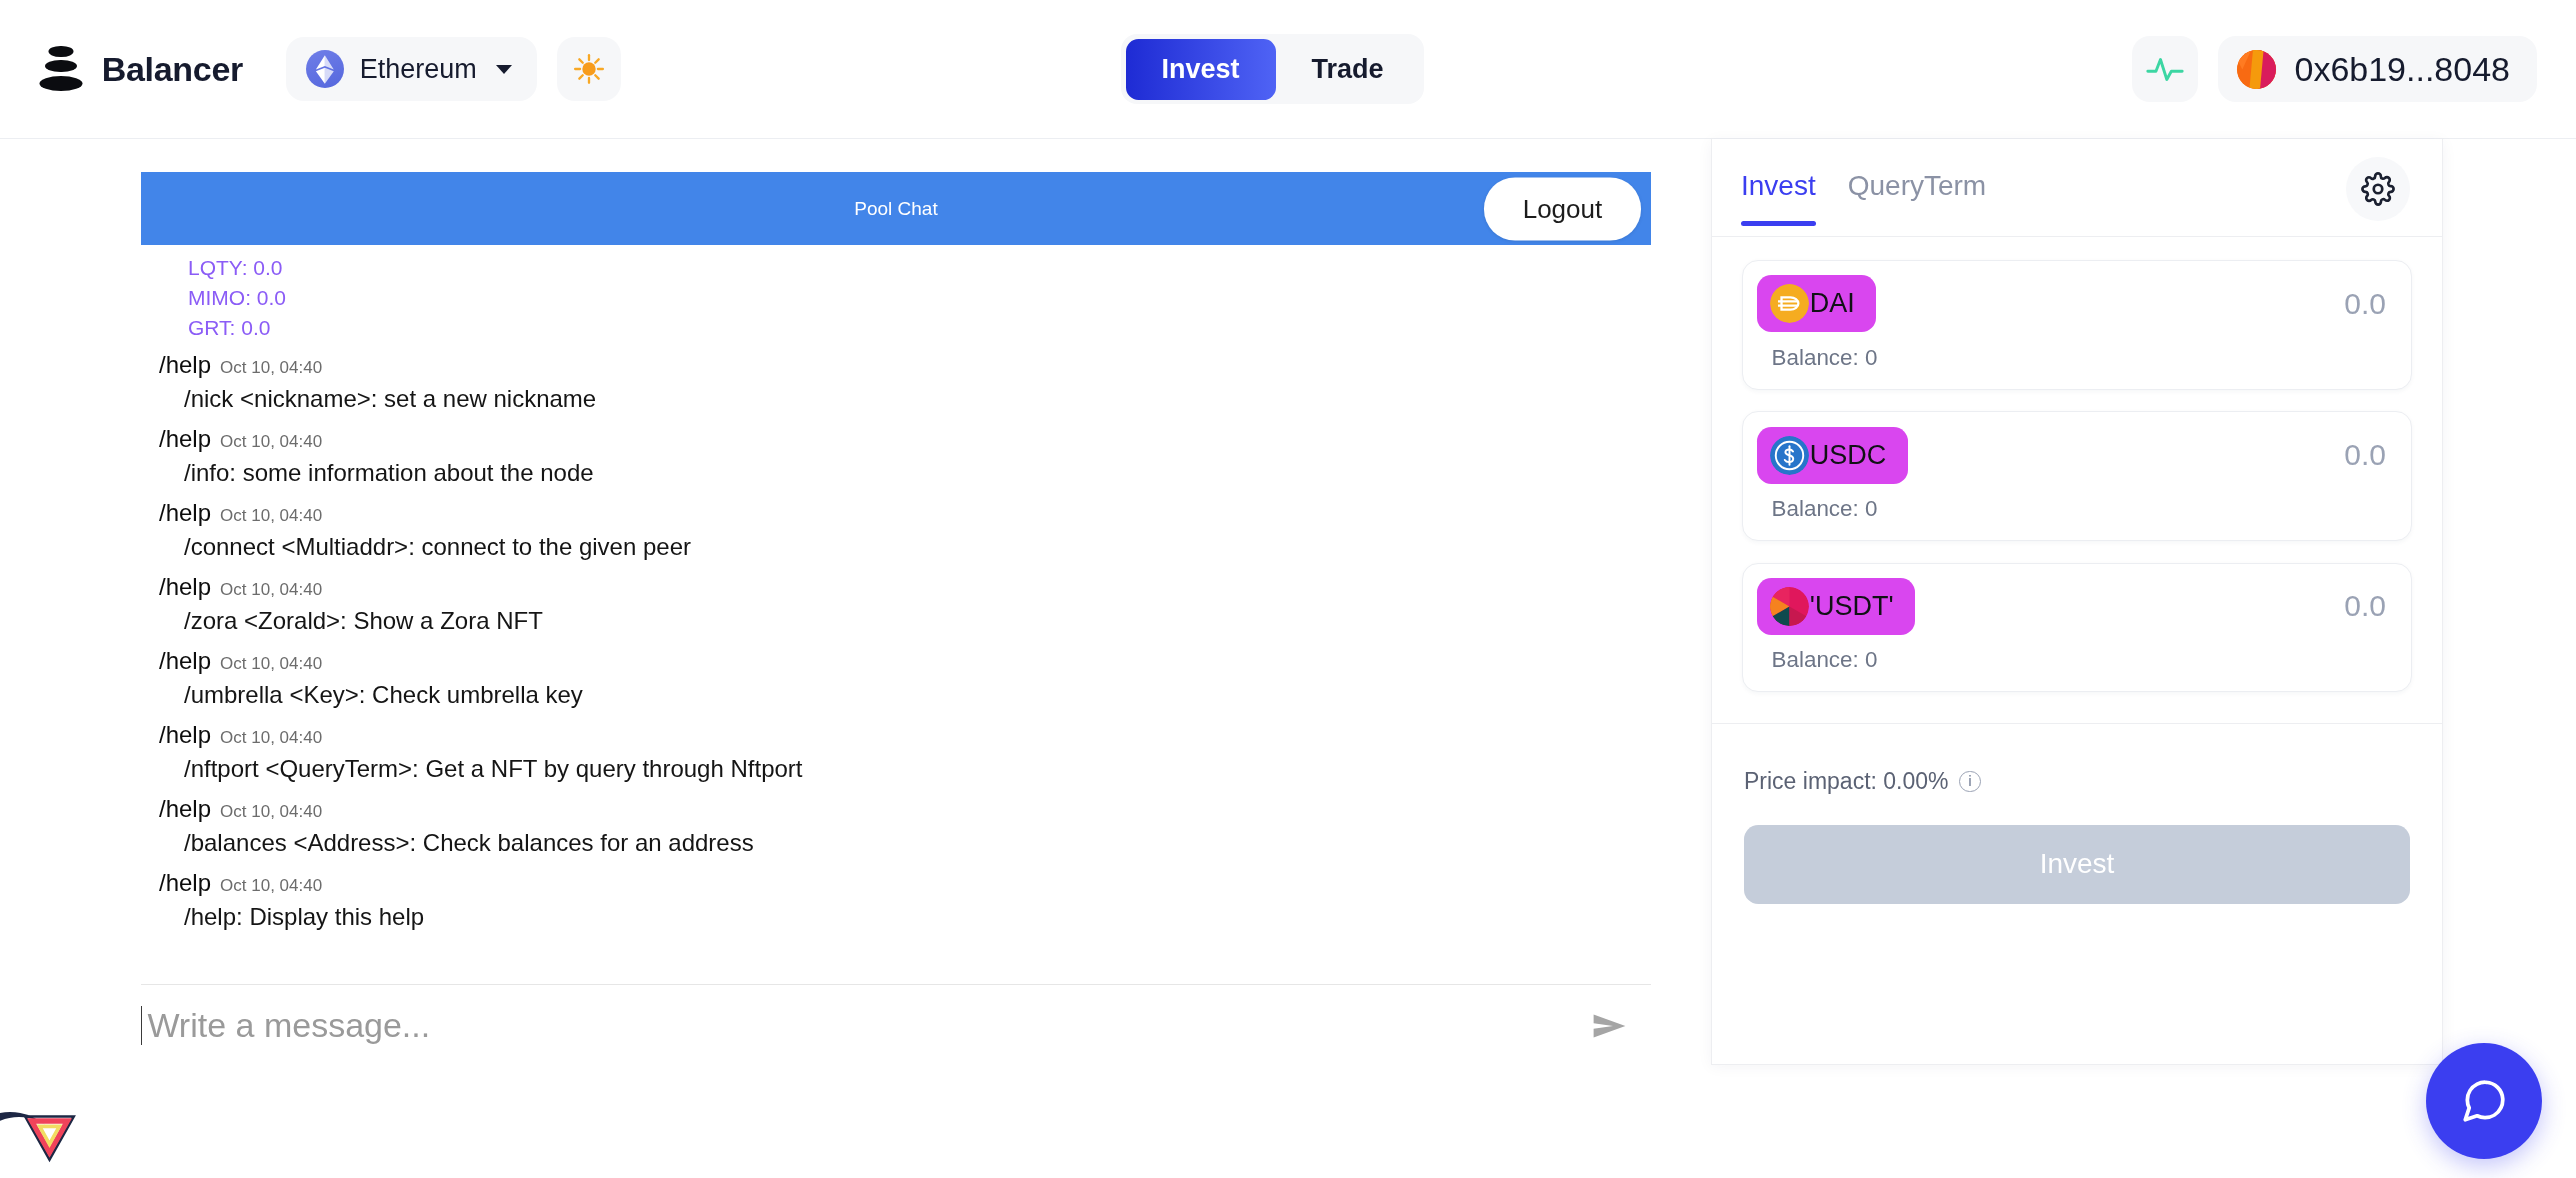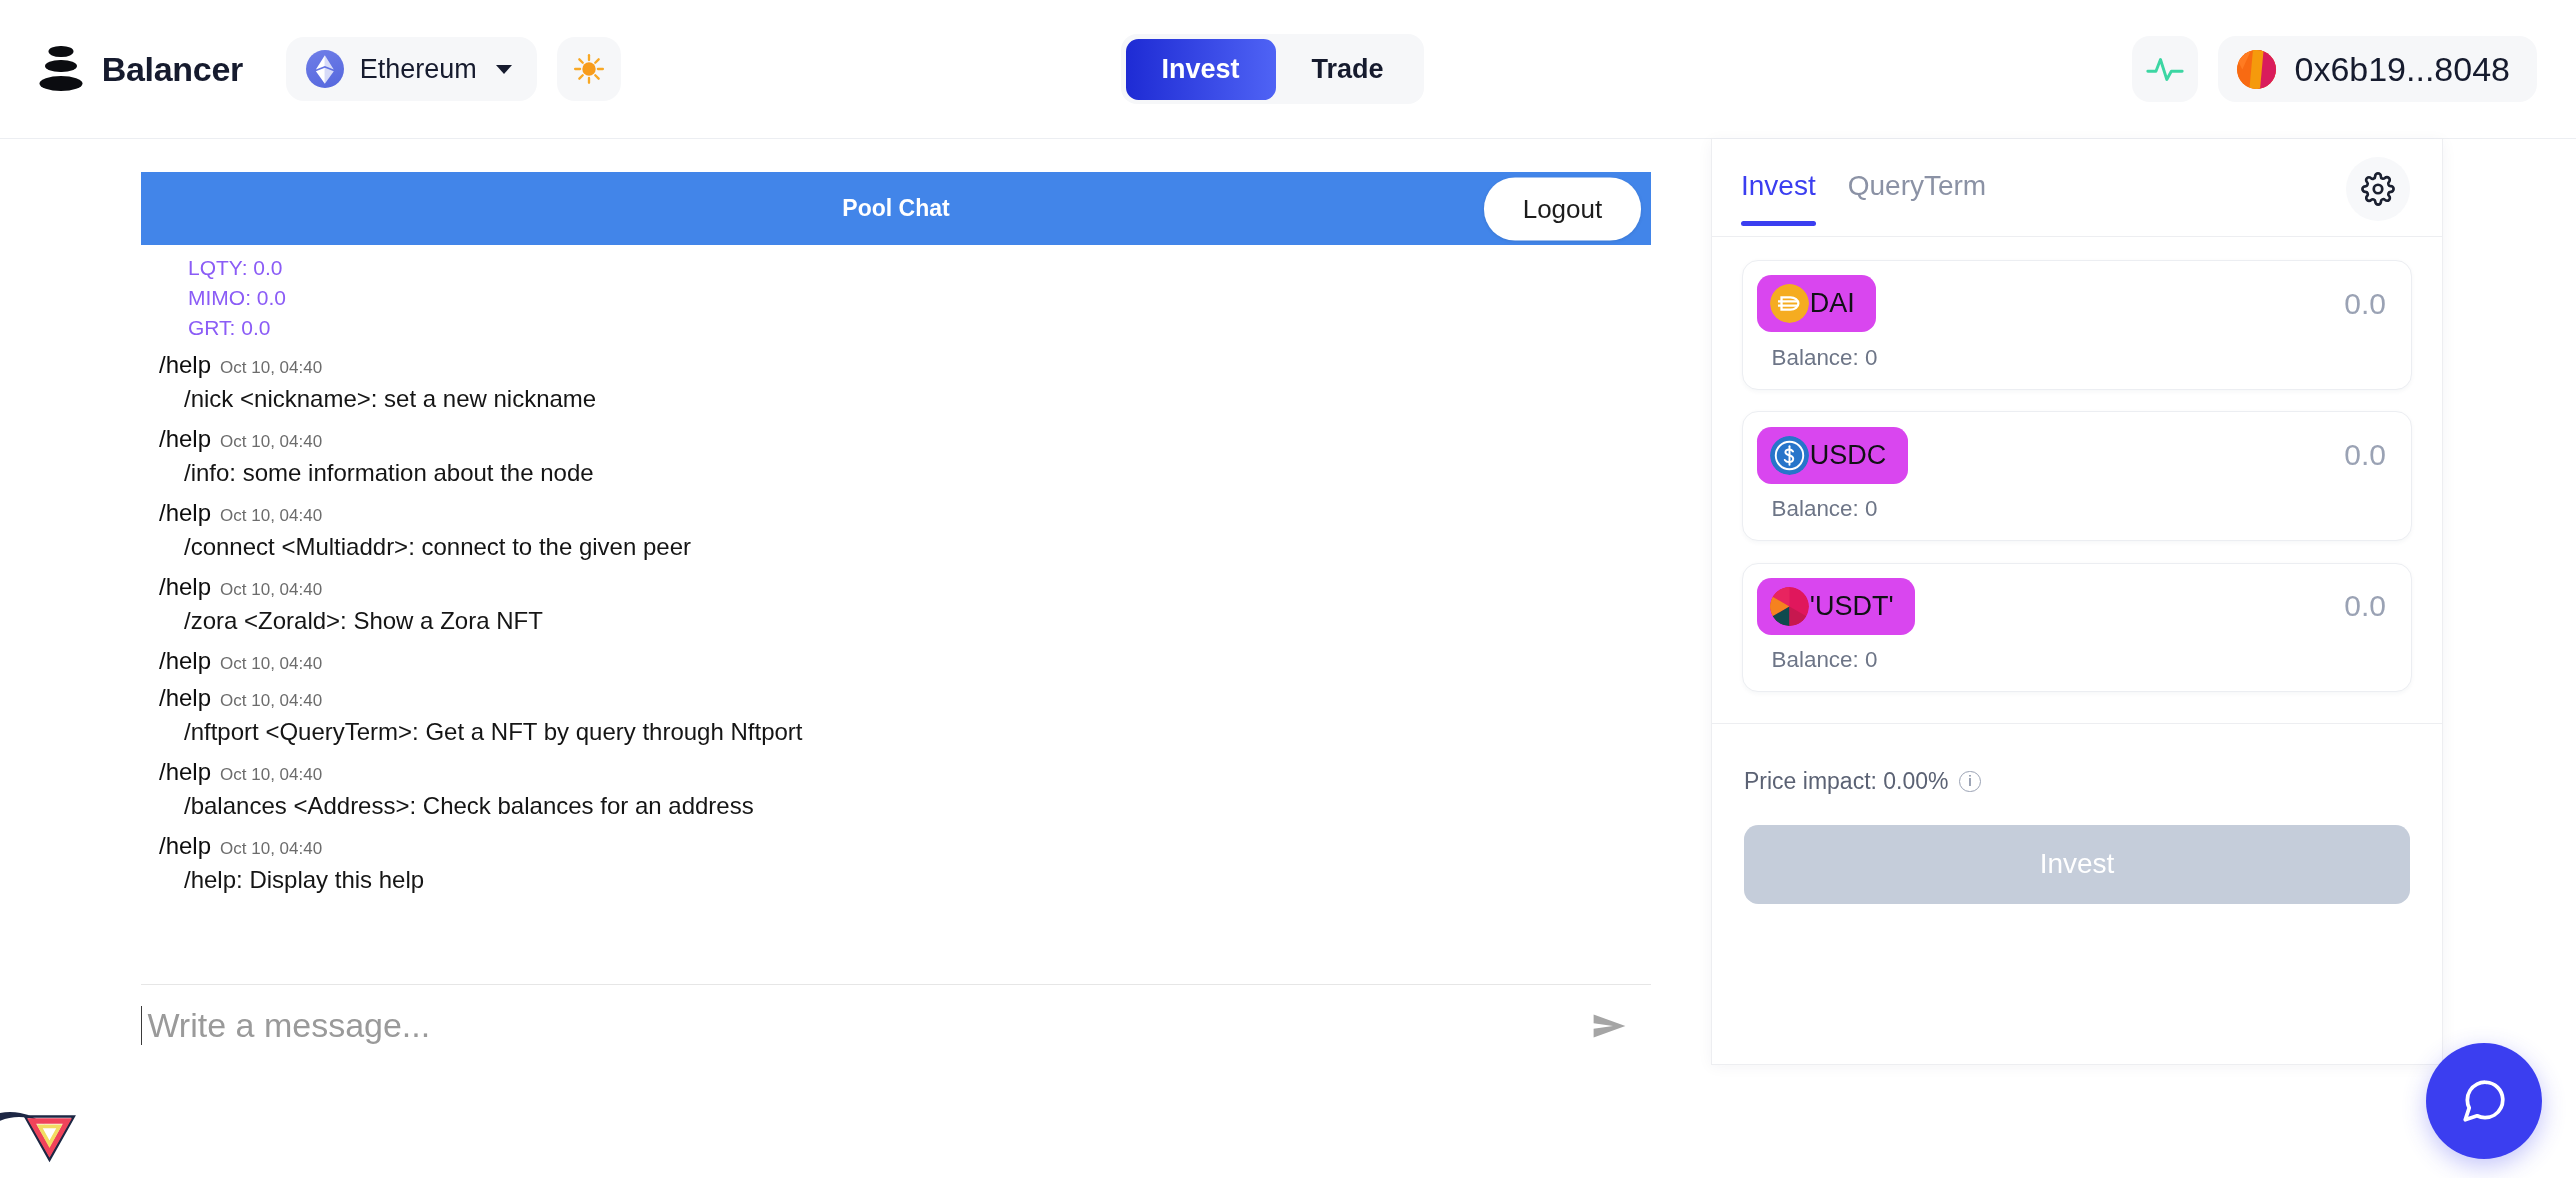--- a/index.html
+++ b/index.html
@@ -78,21 +78,21 @@
   .chat-panel {
     position: absolute; left: 141px; top: 172px;
     width: 1510px; height: 894px;
     background: #ffffff; display: flex; flex-direction: column;
   }
   .chat-head {
     height: 73px; background: #4285e9;
     position: relative; display: flex; align-items: center; justify-content: center;
     flex: 0 0 73px;
   }
-  .chat-title { font-size: 23px; color: #ffffff; font-weight: bold; }
+  .chat-title { font-size: 19px; color: #ffffff; }
   .logout-btn {
     position: absolute; right: 9.8px; top: 50%; transform: translateY(-50%);
     height: 63px; padding: 0 39px; border-radius: 31px;
     background: #ffffff; border: none; cursor: pointer;
     font-size: 26px; color: #1c1c1c;
     font-family: "Liberation Sans", sans-serif;
     box-shadow: 0 0.9px 3.6px rgba(0,0,0,0.10);
   }
 
   .chat-body { flex: 1; overflow: hidden; padding: 7.2px 0 0 0; }
@@ -301,20 +301,21 @@
     <div class="msg-cmd">
       <span>/help</span>
       <span class="ts">Oct 10, 04:40</span>
     </div>
     <div class="msg-text">/zora &lt;Zorald&gt;: Show a Zora NFT</div>
 
     <div class="msg-cmd">
       <span>/help</span>
       <span class="ts">Oct 10, 04:40</span>
     </div>
+    <div class="msg-text">/umbrella &lt;Key&gt;: Check umbrella key</div>
 
     <div class="msg-cmd">
       <span>/help</span>
       <span class="ts">Oct 10, 04:40</span>
     </div>
     <div class="msg-text">/nftport &lt;QueryTerm&gt;: Get a NFT by query through Nftport</div>
 
     <div class="msg-cmd">
       <span>/help</span>
       <span class="ts">Oct 10, 04:40</span>

